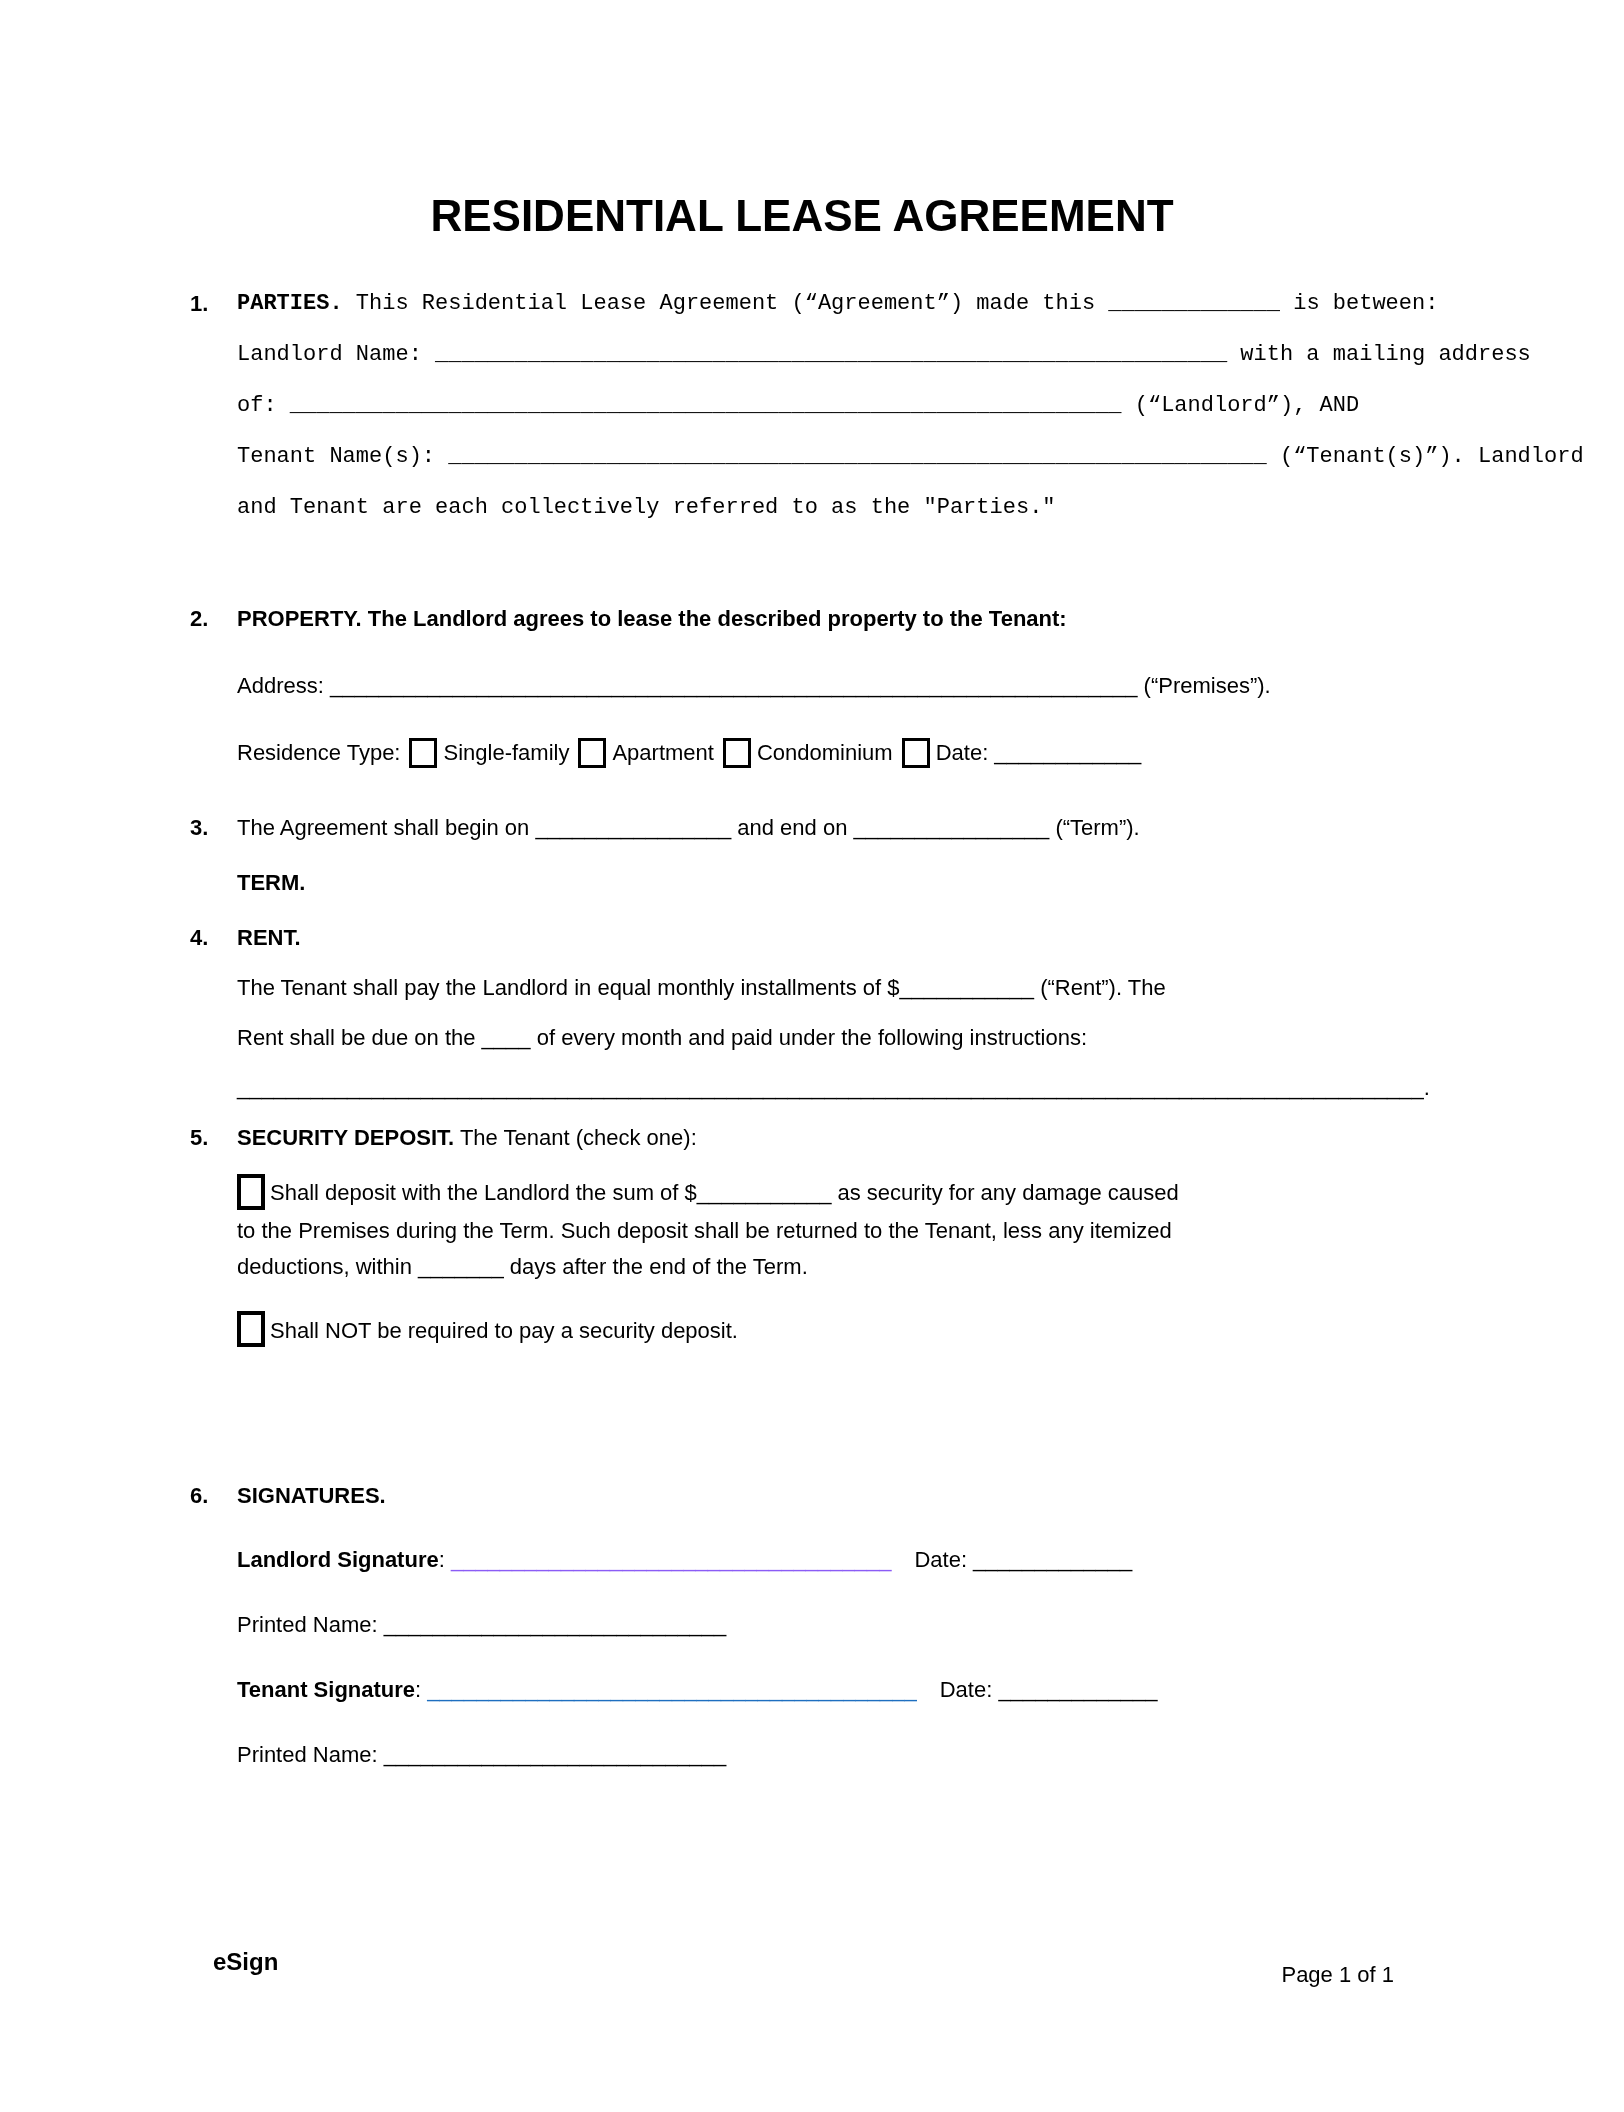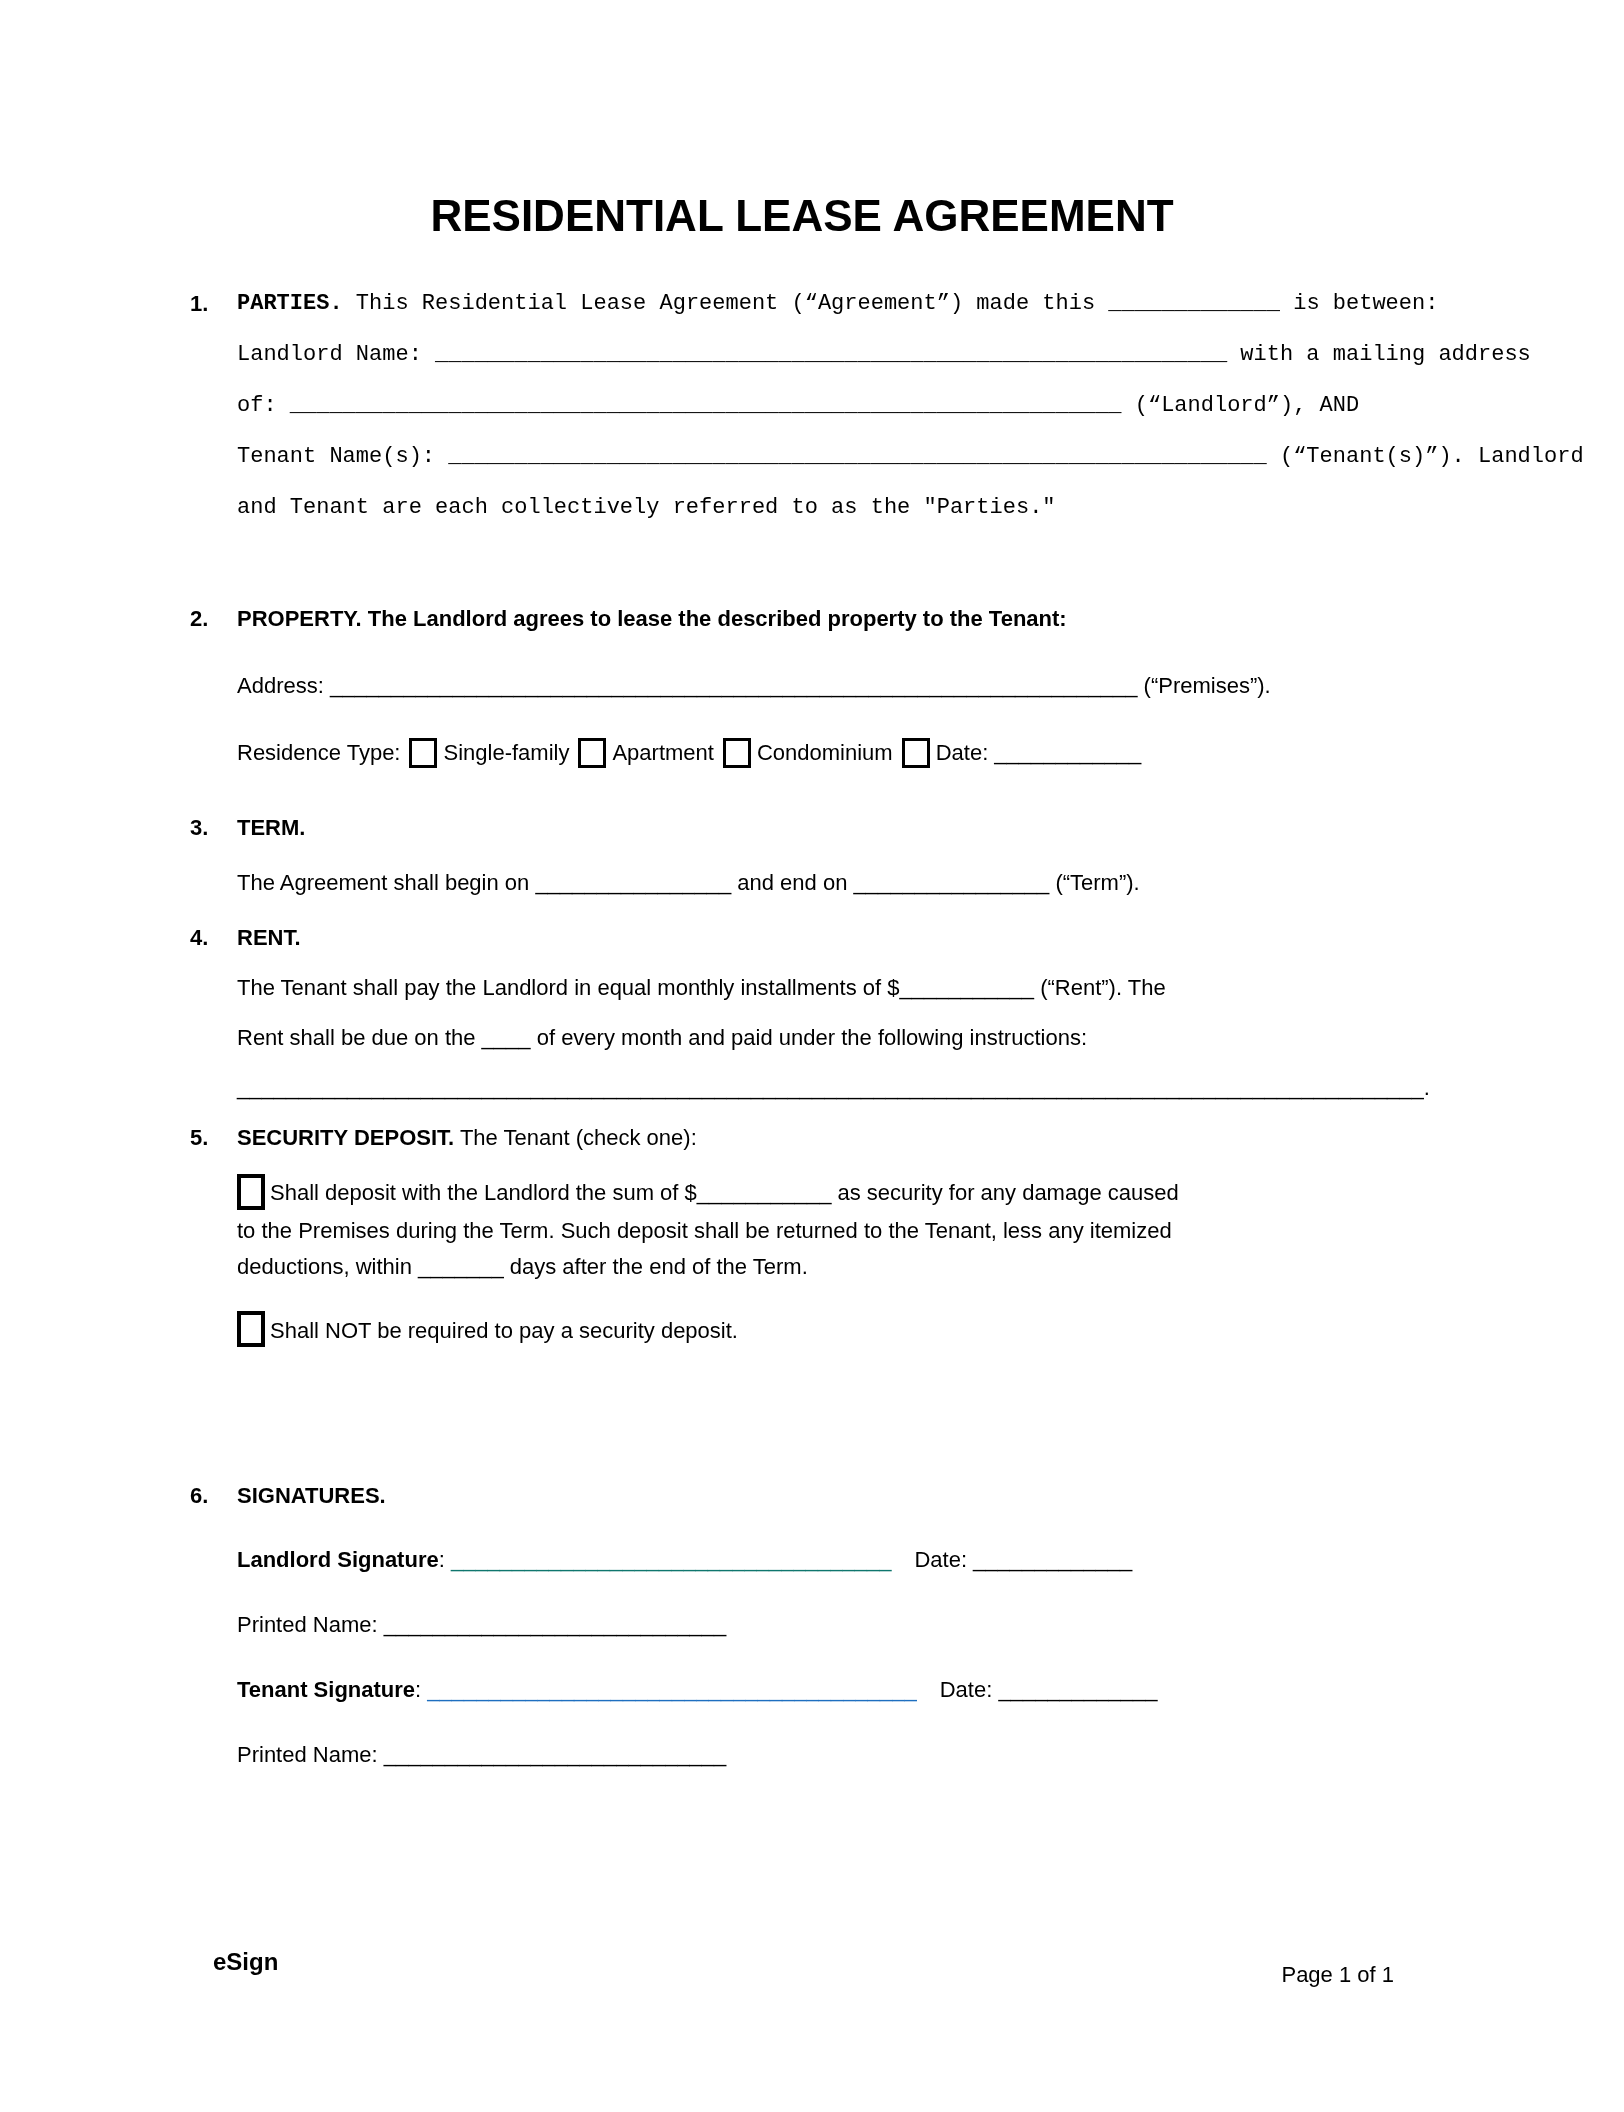--- a/index.html
+++ b/index.html
@@ -124,22 +124,22 @@
 
     <div class="sec" id="sec2">
       <span class="num">2.</span>
       <p><span class="b">PROPERTY.</span><span class="b"> The Landlord agrees to lease the described property to the Tenant:</span></p>
       <p>Address: __________________________________________________________________ (“Premises”).</p>
       <p class="res-line"><span>Residence Type:</span><span class="cbox"></span><span>Single-family</span><span class="cbox"></span><span>Apartment</span><span class="cbox"></span><span>Condominium</span><span class="cbox"></span><span>Date: ____________</span></p>
     </div>
 
     <div class="sec" id="sec3">
       <span class="num">3.</span>
+      <p>The Agreement shall begin on ________________ and end on ________________ (“Term”).</p>
       <p><span class="b">TERM.</span></p>
-      <p>The Agreement shall begin on ________________ and end on ________________ (“Term”).</p>
     </div>
 
     <div class="sec" id="sec4">
       <span class="num">4.</span>
       <p><span class="b">RENT.</span></p>
       <p>The Tenant shall pay the Landlord in equal monthly installments of $___________ (“Rent”). The</p>
       <p>Rent shall be due on the ____ of every month and paid under the following instructions:</p>
       <p>_________________________________________________________________________________________________.</p>
     </div>
 
@@ -148,21 +148,21 @@
       <p class="hline"><span class="b">SECURITY DEPOSIT.</span><span> The Tenant (check one):</span></p>
       <p class="opt opt-first"><span class="cbox-big"></span><span>Shall deposit with the Landlord the sum of $___________ as security for any damage caused</span></p>
       <p class="opt">to the Premises during the Term. Such deposit shall be returned to the Tenant, less any itemized</p>
       <p class="opt">deductions, within _______ days after the end of the Term.</p>
       <p class="opt opt-last"><span class="cbox-big"></span><span>Shall NOT be required to pay a security deposit.</span></p>
     </div>
 
     <div class="sec" id="sec6">
       <span class="num">6.</span>
       <p class="hline"><span class="b">SIGNATURES.</span></p>
-      <p class="sig-row first"><span class="b">Landlord Signature</span><span>: </span><span class="sig-line" style="color: #0f766e;">____________________________________</span><span class="date-label">Date: </span><span>_____________</span></p>
+      <p class="sig-row first"><span class="b">Landlord Signature</span><span>: </span><span class="sig-line" style="color: #8b5cf6;">____________________________________</span><span class="date-label">Date: </span><span>_____________</span></p>
       <p class="sig-row"><span>Printed Name: </span><span>____________________________</span></p>
       <p class="sig-row"><span class="b">Tenant Signature</span><span>: </span><span class="sig-line" style="color: rgb(30, 111, 192);">________________________________________</span><span class="date-label">Date: </span><span>_____________</span></p>
       <p class="sig-row"><span>Printed Name: </span><span>____________________________</span></p>
     </div>
 
   </div>
 
   <div class="footer-brand">eSign</div>
   <div class="footer-page">Page 1 of 1</div>
 

